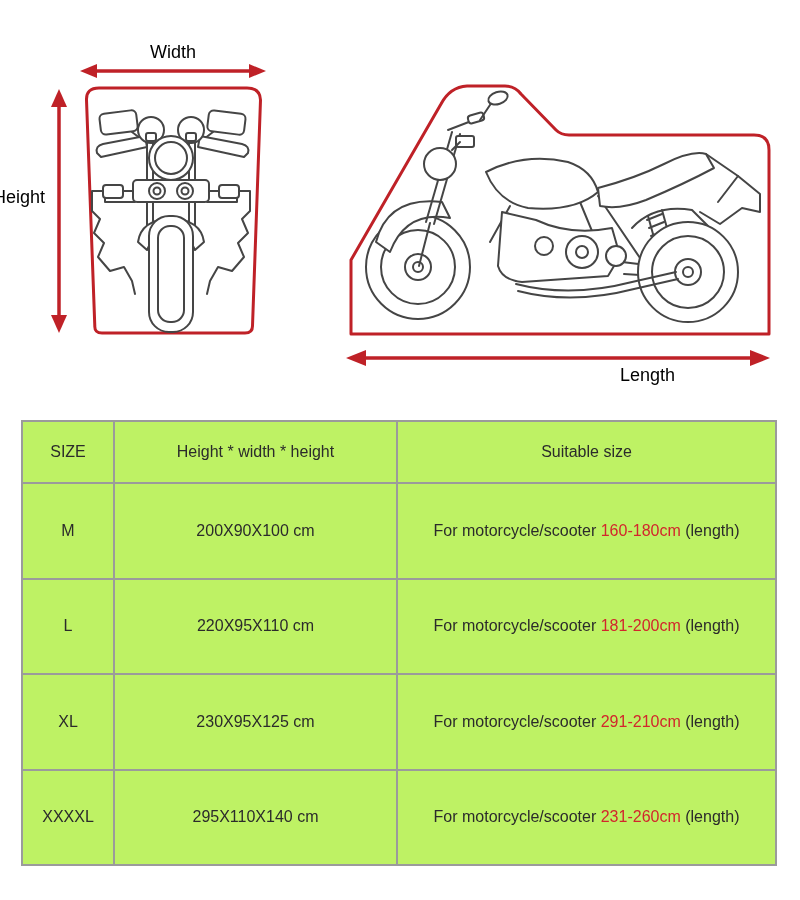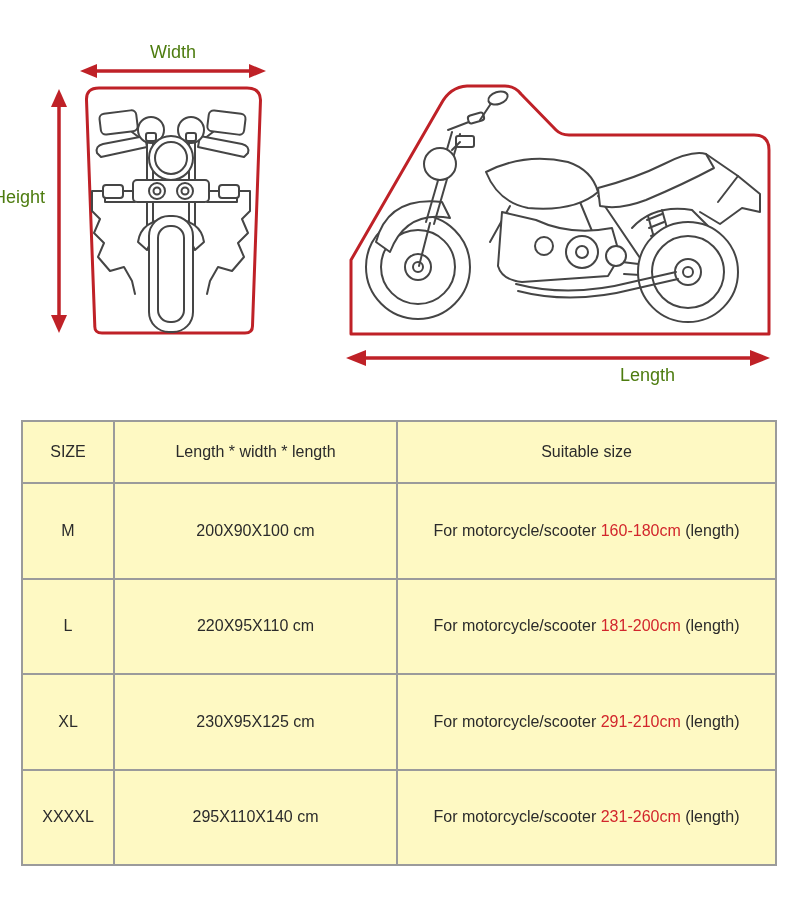--- a/index.html
+++ b/index.html
@@ -7,39 +7,39 @@
     --range-red:#d2262c;
     --line-gray:#454545;
     --table-border:#9b9b9b;
     --text:#2b2b2b;
   }
   html,body{margin:0;padding:0;background:#fff;}
   .stage{
     position:relative;width:800px;height:900px;background:#fff;overflow:hidden;
     font-family:"Liberation Sans",sans-serif;color:var(--text);
   }
-  .lbl{position:absolute;font-size:18px;color:#4d7c0f;white-space:nowrap;}
+  .lbl{position:absolute;font-size:18px;color:#000000;white-space:nowrap;}
   .width-lbl{left:80px;top:42px;width:186px;text-align:center;}
   .height-lbl{left:-7px;top:187px;}
   .length-lbl{left:455px;top:365px;width:220px;text-align:right;}
   svg.abs{position:absolute;overflow:visible;}
   .width-arrow{left:80px;top:62px;}
   .front-diagram{left:45px;top:84px;}
   .side-diagram{left:340px;top:80px;}
   .length-arrow{left:346px;top:348px;}
 
   .red-stroke{stroke:var(--accent-red);fill:none;stroke-width:3;stroke-linejoin:round;stroke-linecap:round;}
   .red-shaft{stroke:var(--accent-red);stroke-width:3.5;}
   .red-fill{fill:var(--accent-red);stroke:none;}
   .bike *{stroke:var(--line-gray);stroke-width:2;fill:none;stroke-linejoin:round;stroke-linecap:round;}
   .bike .solid{fill:#ffffff;}
 
   .size-table{
     position:absolute;left:21px;top:420px;width:756px;height:446px;
-    border-collapse:collapse;table-layout:fixed;background:#fef9c3;
+    border-collapse:collapse;table-layout:fixed;background:#bef264;
   }
   .size-table th,.size-table td{
     border:2px solid var(--table-border);
     text-align:center;vertical-align:middle;
     font-weight:400;font-size:16px;color:var(--text);padding:0;
   }
   .size-table th{height:60px;}
   .range{color:var(--range-red);}
 </style>
 </head>
@@ -173,21 +173,21 @@
 
   <table class="size-table">
     <colgroup>
         <col style="width:92px">
         <col style="width:283px">
         <col>
       </colgroup>
     <thead>
       <tr>
         <th>SIZE</th>
-        <th>Length * width * length</th>
+        <th>Height * width * height</th>
         <th>Suitable size</th>
       </tr>
     </thead>
     <tbody>
       <tr>
         <td>M</td>
         <td>200X90X100 cm</td>
         <td>
           <span>For motorcycle/scooter</span>
           <span class="range">160-180cm</span>

